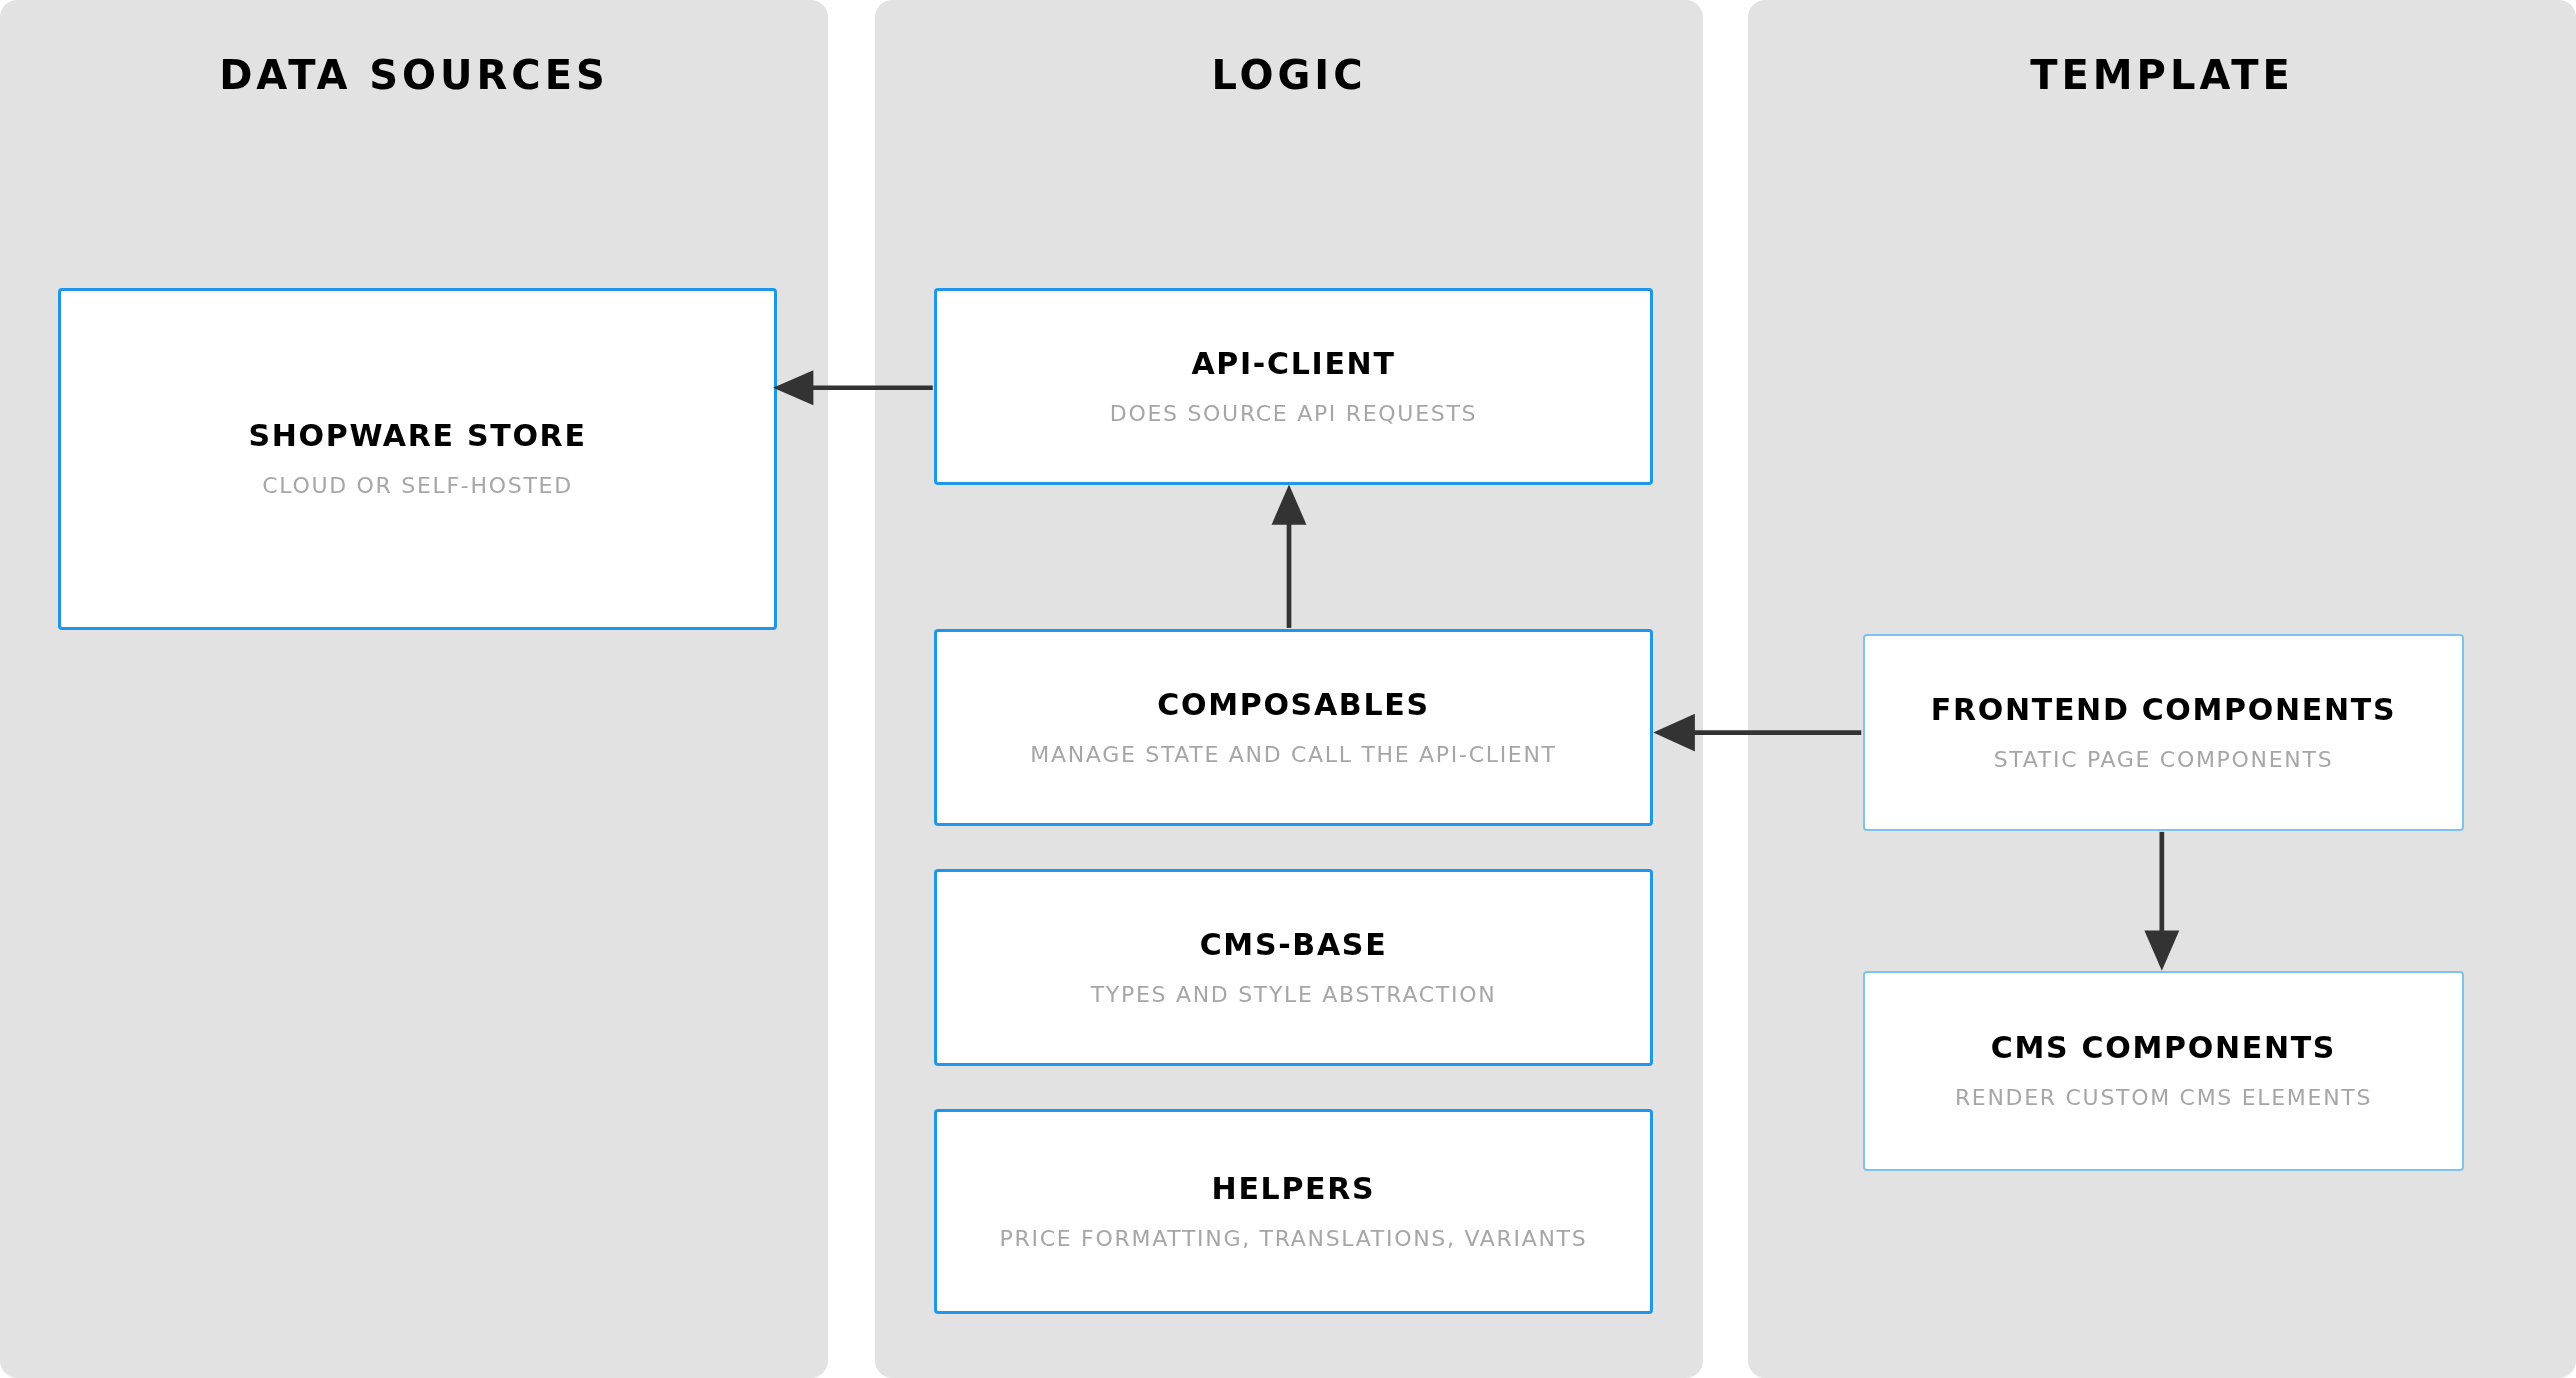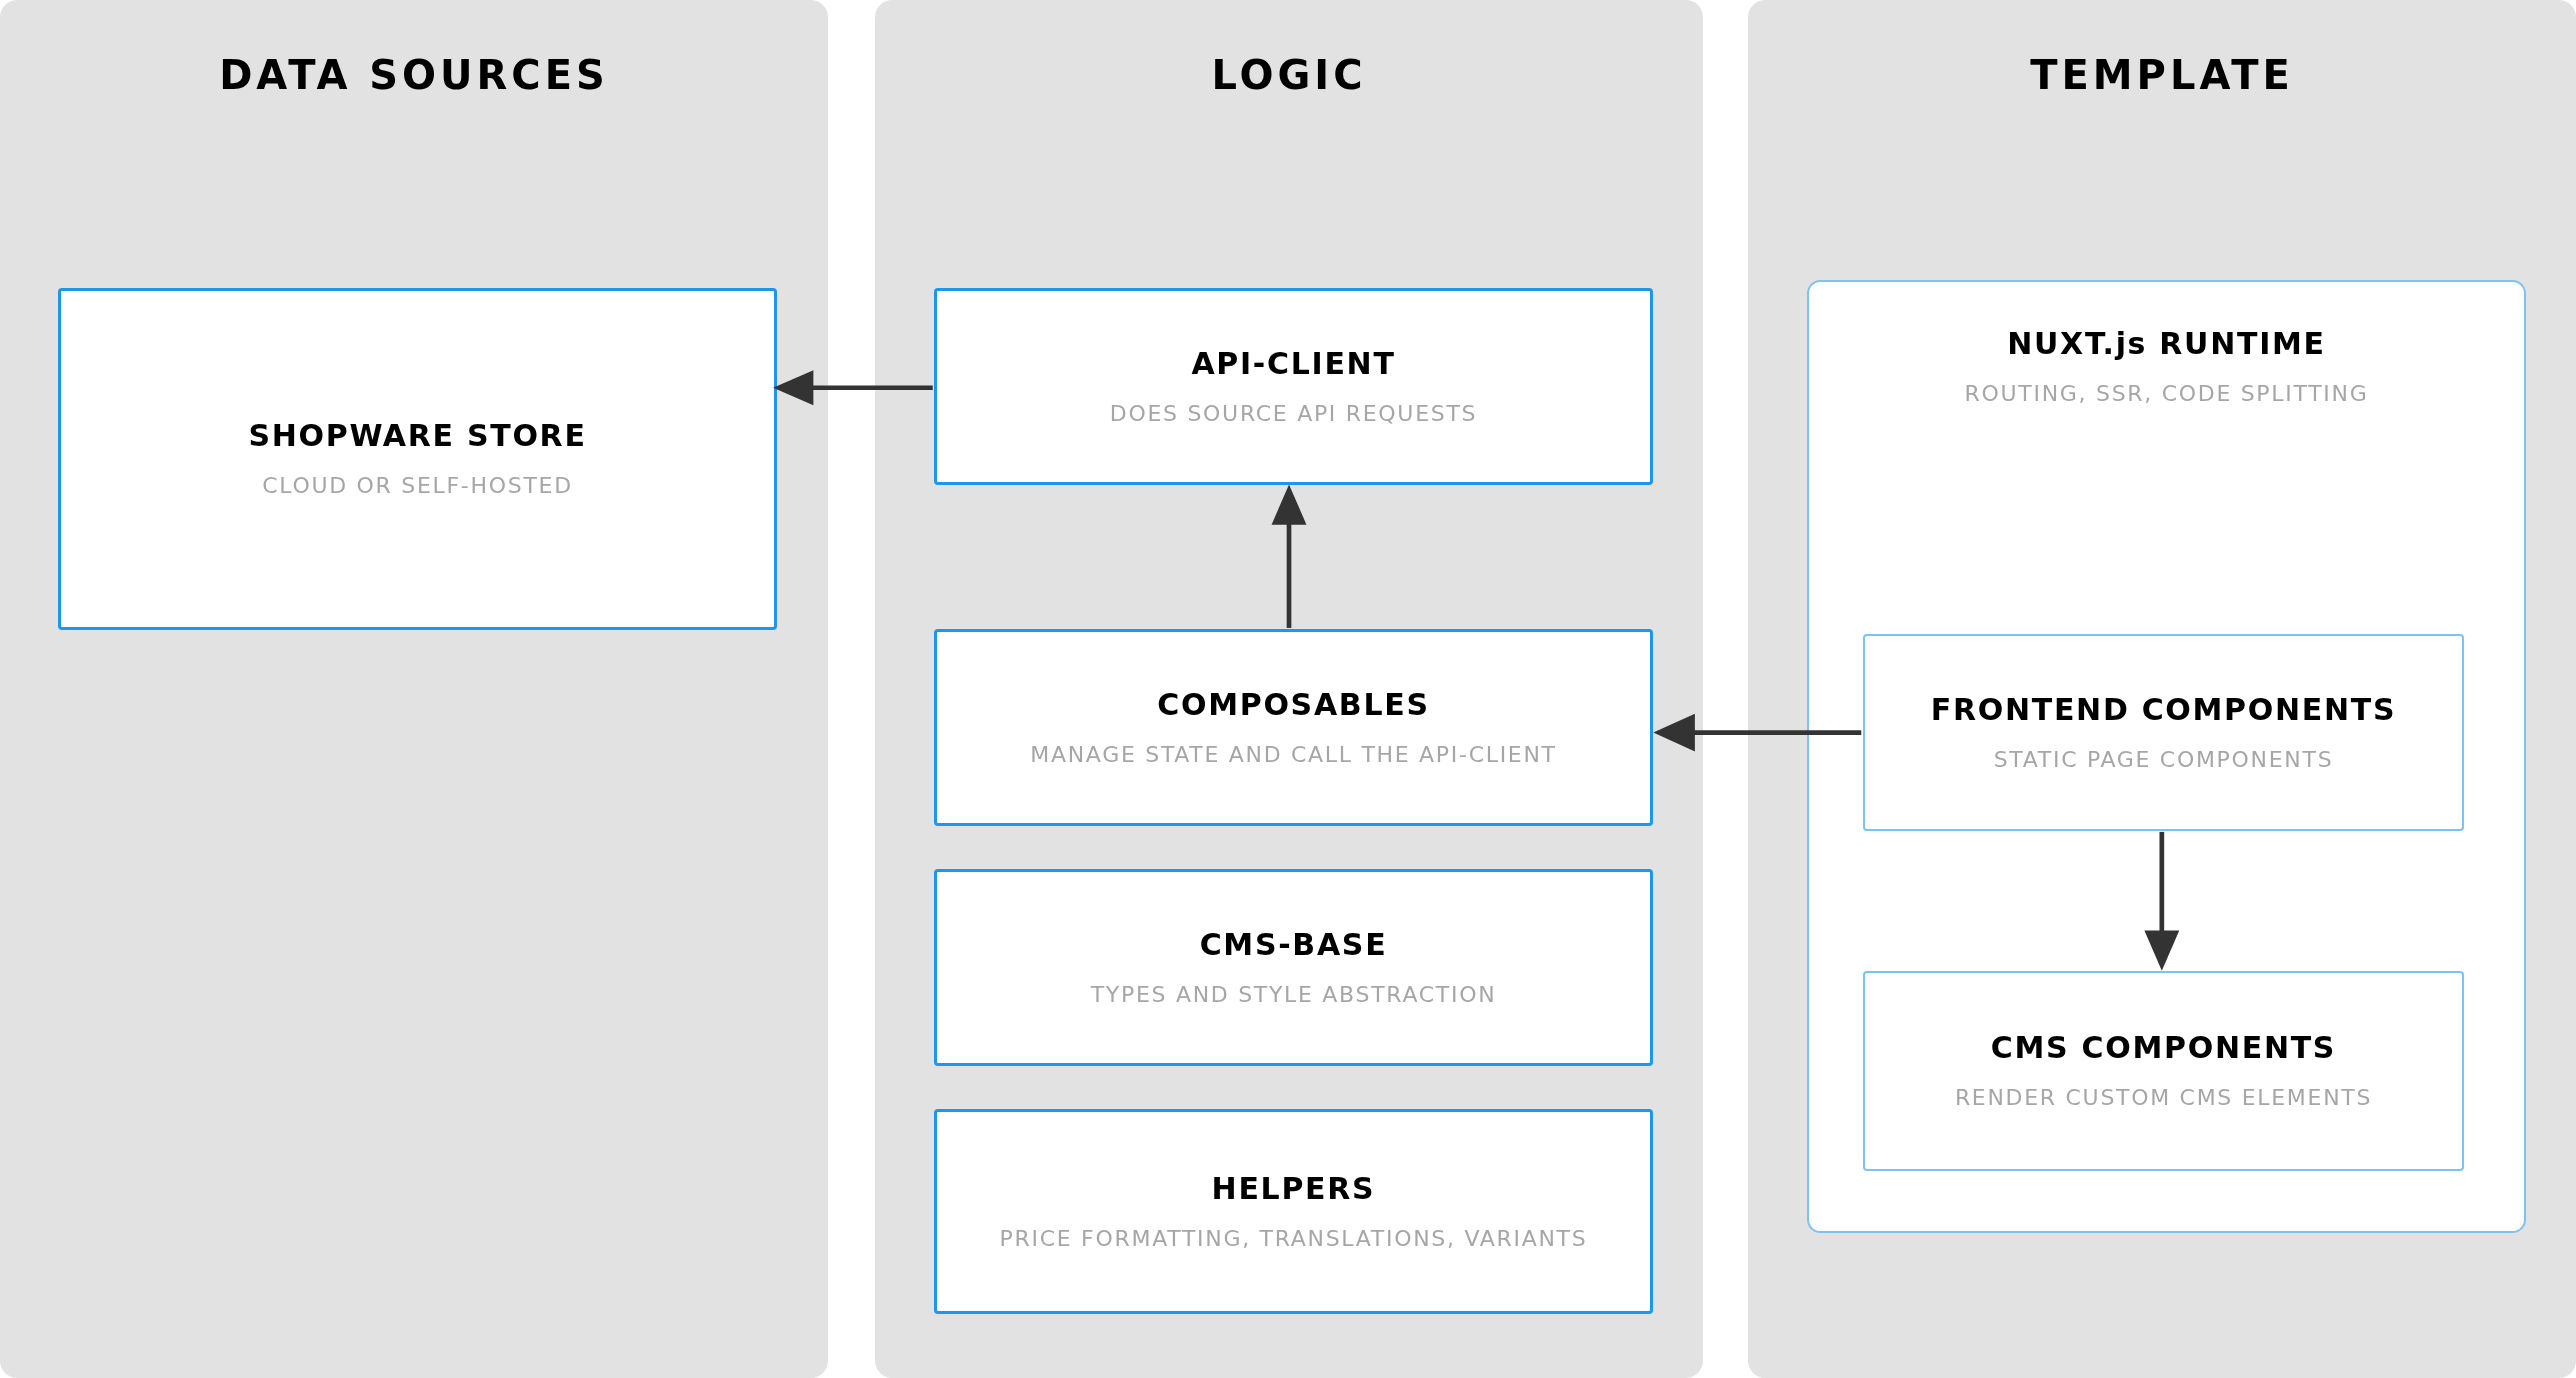--- a/index.html
+++ b/index.html
@@ -144,24 +144,20 @@
 
   <div class="node" id="node-helpers" style="left:934px; top:1109px; width:719px; height:205px;">
     <div class="node-title">HELPERS</div>
     <div class="node-subtitle">PRICE FORMATTING, TRANSLATIONS, VARIANTS</div>
   </div>
 
   <div id="col-template" class="column-panel">
     <div class="column-title">TEMPLATE</div>
   </div>
 
-  <div class="node nested-parent" id="node-nuxt-runtime" style="left:1807px; top:280px; width:719px; height:953px; padding-top:47px;">
-    <div class="node-title" style="width:100%;">NUXT.js RUNTIME</div>
-    <div class="node-subtitle" style="width:100%;">ROUTING, SSR, CODE SPLITTING</div>
-  </div>
 
   <div class="node nested" id="node-cms-components" style="left:1863px; top:971px; width:601px; height:200px;">
     <div class="node-title">CMS COMPONENTS</div>
     <div class="node-subtitle">RENDER CUSTOM CMS ELEMENTS</div>
   </div>
 
   <div class="node nested" id="node-frontend-components" style="left:1863px; top:634px; width:601px; height:197px;">
     <div class="node-title">FRONTEND COMPONENTS</div>
     <div class="node-subtitle">STATIC PAGE COMPONENTS</div>
   </div>

